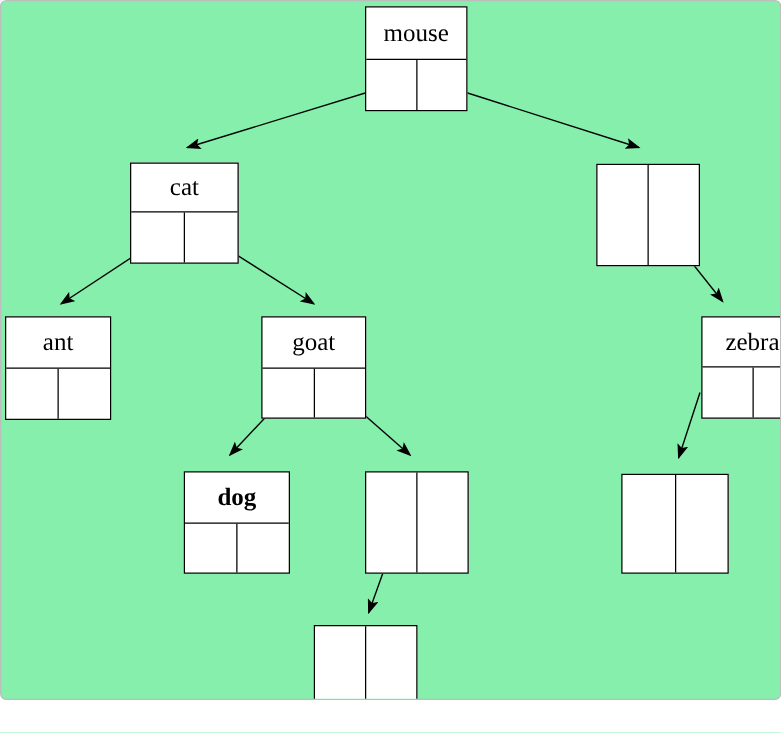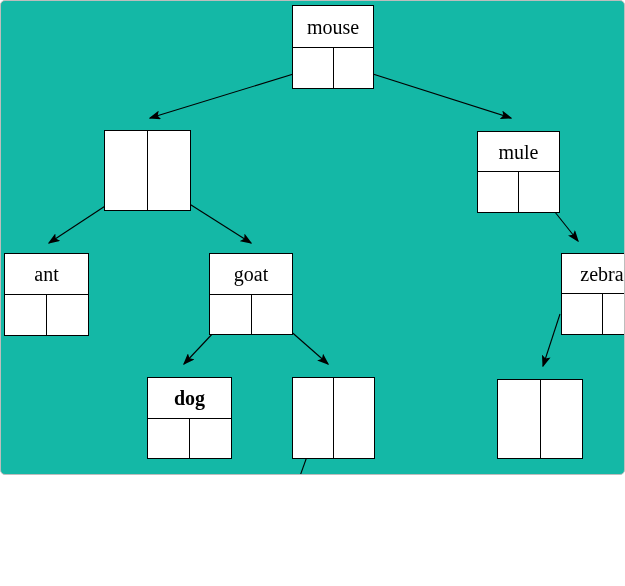--- a/index.html
+++ b/index.html
@@ -4,22 +4,22 @@
 <style>
   html, body {
     margin: 0;
     padding: 0;
     background: #ffffff;
     font-family: "Liberation Serif", "DejaVu Serif", serif;
   }
   .canvas {
     position: relative;
     width: 625px;
-    height: 475px;
-    background: #14b8a6;
+    height: 560px;
+    background: #86efac;
     border: 1px solid #bdbdbd;
     border-radius: 5px;
     box-sizing: border-box;
     overflow: hidden;
   }
   .edges-layer {
     position: absolute;
     left: 0;
     top: 0;
     width: 625px;
@@ -84,27 +84,27 @@
   </svg>
   <div>
       <div class="node" style="left: 291px; top: 4px; width: 82px; height: 84px;">
         <div class="node-label" style="height: 42px; flex: 0 0 42px;">mouse</div>
         <div class="node-cells">
           <div class="cell left"></div>
           <div class="cell right"></div>
         </div>
       </div>
       <div class="node" style="left: 103px; top: 129px; width: 87px; height: 81px;">
+        <div class="node-label" style="height: 39px; flex: 0 0 39px;">cat</div>
         <div class="node-cells">
           <div class="cell left"></div>
           <div class="cell right"></div>
         </div>
       </div>
       <div class="node" style="left: 476px; top: 130px; width: 83px; height: 82px;">
-        <div class="node-label" style="height: 40px; flex: 0 0 40px;">mule</div>
         <div class="node-cells">
           <div class="cell left"></div>
           <div class="cell right"></div>
         </div>
       </div>
       <div class="node" style="left: 3px; top: 252px; width: 85px; height: 83px;">
         <div class="node-label" style="height: 41px; flex: 0 0 41px;">ant</div>
         <div class="node-cells">
           <div class="cell left"></div>
           <div class="cell right"></div>

